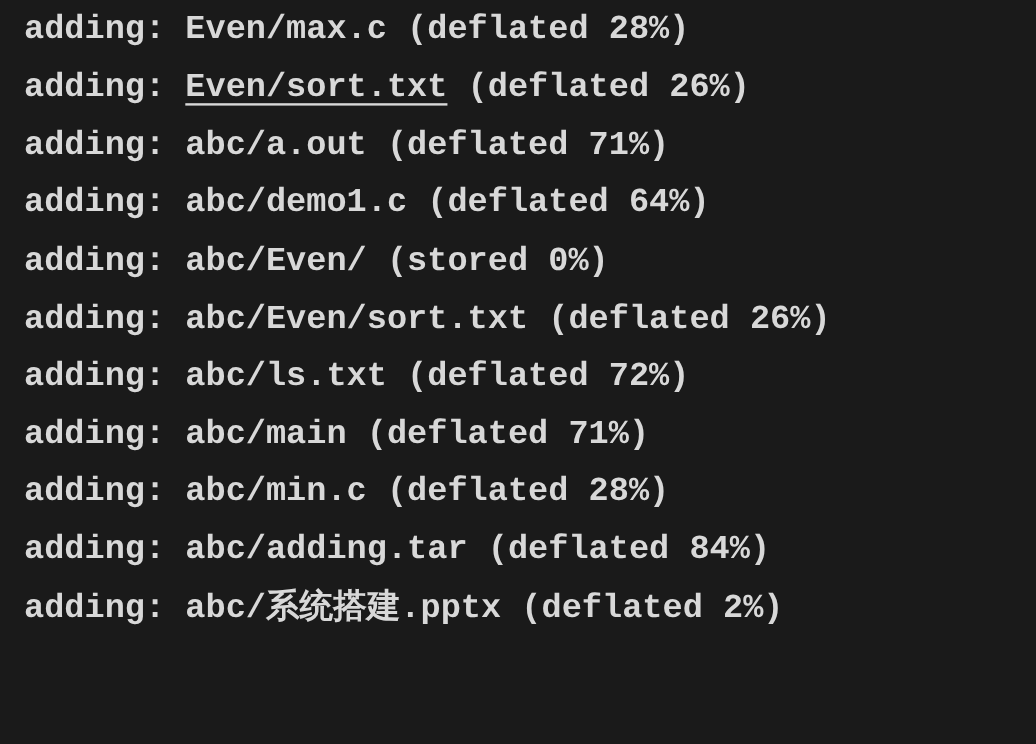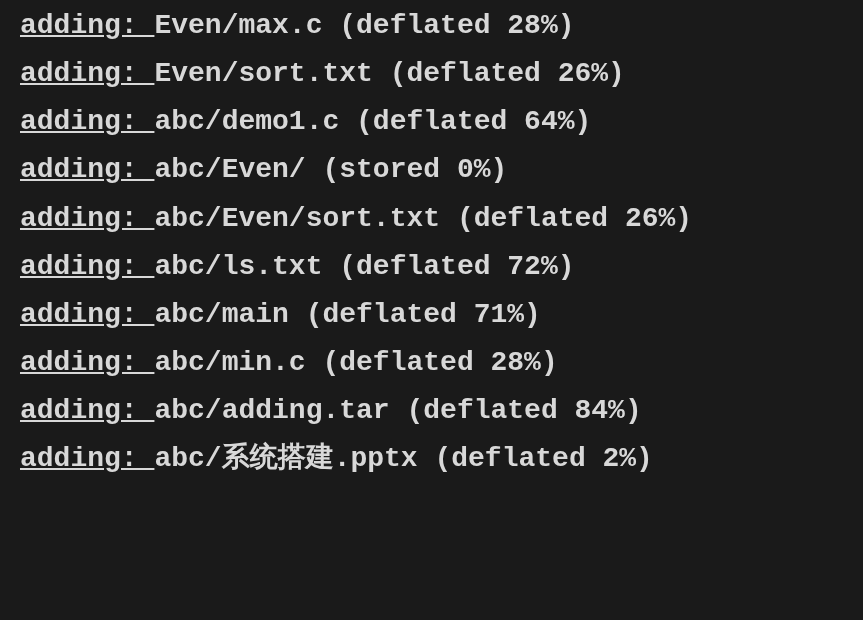--- a/index.html
+++ b/index.html
@@ -17,40 +17,41 @@
       width: 863px;
       height: 620px;
       overflow: hidden;
       line-height: 1.72;
     }
     .terminal-line {
       white-space: pre;
     }
     .prefix {
       display: inline;
-      text-decoration: underline;
     }
     .path {
       display: inline;
     }
     .suffix {
       display: inline;
     }
     .underlined {
+      text-decoration: underline;
       text-decoration-color: #d8d8d8;
       text-decoration-thickness: 2px;
       text-underline-offset: 6px;
     }
   </style>
 </head>
 <body>
 
 <div id="terminal-output">
     <div class="terminal-line"><span class="prefix">adding: </span><span class="path">Even/max.c</span><span class="suffix"> (deflated 28%)</span></div>
     <div class="terminal-line"><span class="prefix">adding: </span><span class="path underlined">Even/sort.txt</span><span class="suffix"> (deflated 26%)</span></div>
+    <div class="terminal-line"><span class="prefix">adding: </span><span class="path">abc/a.out</span><span class="suffix"> (deflated 71%)</span></div>
     <div class="terminal-line"><span class="prefix">adding: </span><span class="path">abc/demo1.c</span><span class="suffix"> (deflated 64%)</span></div>
     <div class="terminal-line"><span class="prefix">adding: </span><span class="path">abc/Even/</span><span class="suffix"> (stored 0%)</span></div>
     <div class="terminal-line"><span class="prefix">adding: </span><span class="path">abc/Even/sort.txt</span><span class="suffix"> (deflated 26%)</span></div>
     <div class="terminal-line"><span class="prefix">adding: </span><span class="path">abc/ls.txt</span><span class="suffix"> (deflated 72%)</span></div>
     <div class="terminal-line"><span class="prefix">adding: </span><span class="path">abc/main</span><span class="suffix"> (deflated 71%)</span></div>
     <div class="terminal-line"><span class="prefix">adding: </span><span class="path">abc/min.c</span><span class="suffix"> (deflated 28%)</span></div>
     <div class="terminal-line"><span class="prefix">adding: </span><span class="path">abc/adding.tar</span><span class="suffix"> (deflated 84%)</span></div>
     <div class="terminal-line"><span class="prefix">adding: </span><span class="path">abc/系统搭建.pptx</span><span class="suffix"> (deflated 2%)</span></div>
   </div>
 

